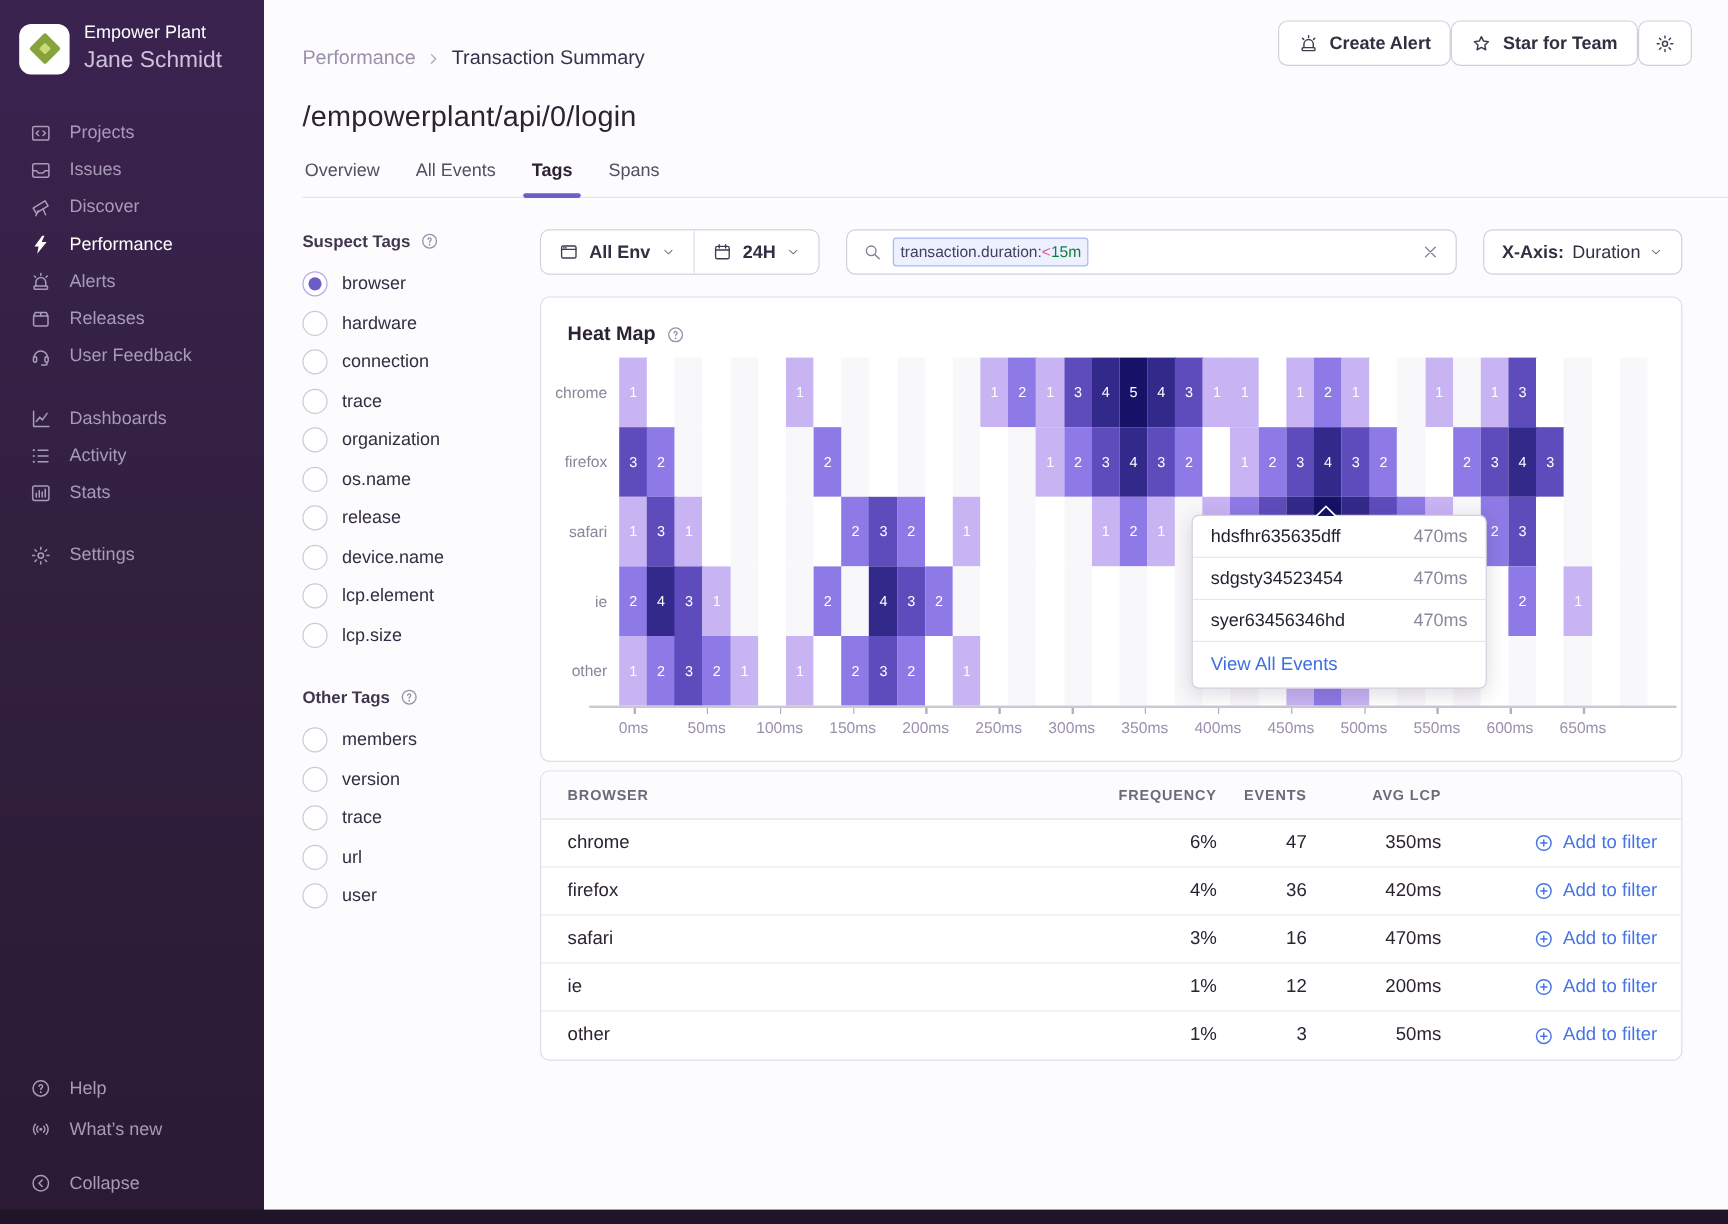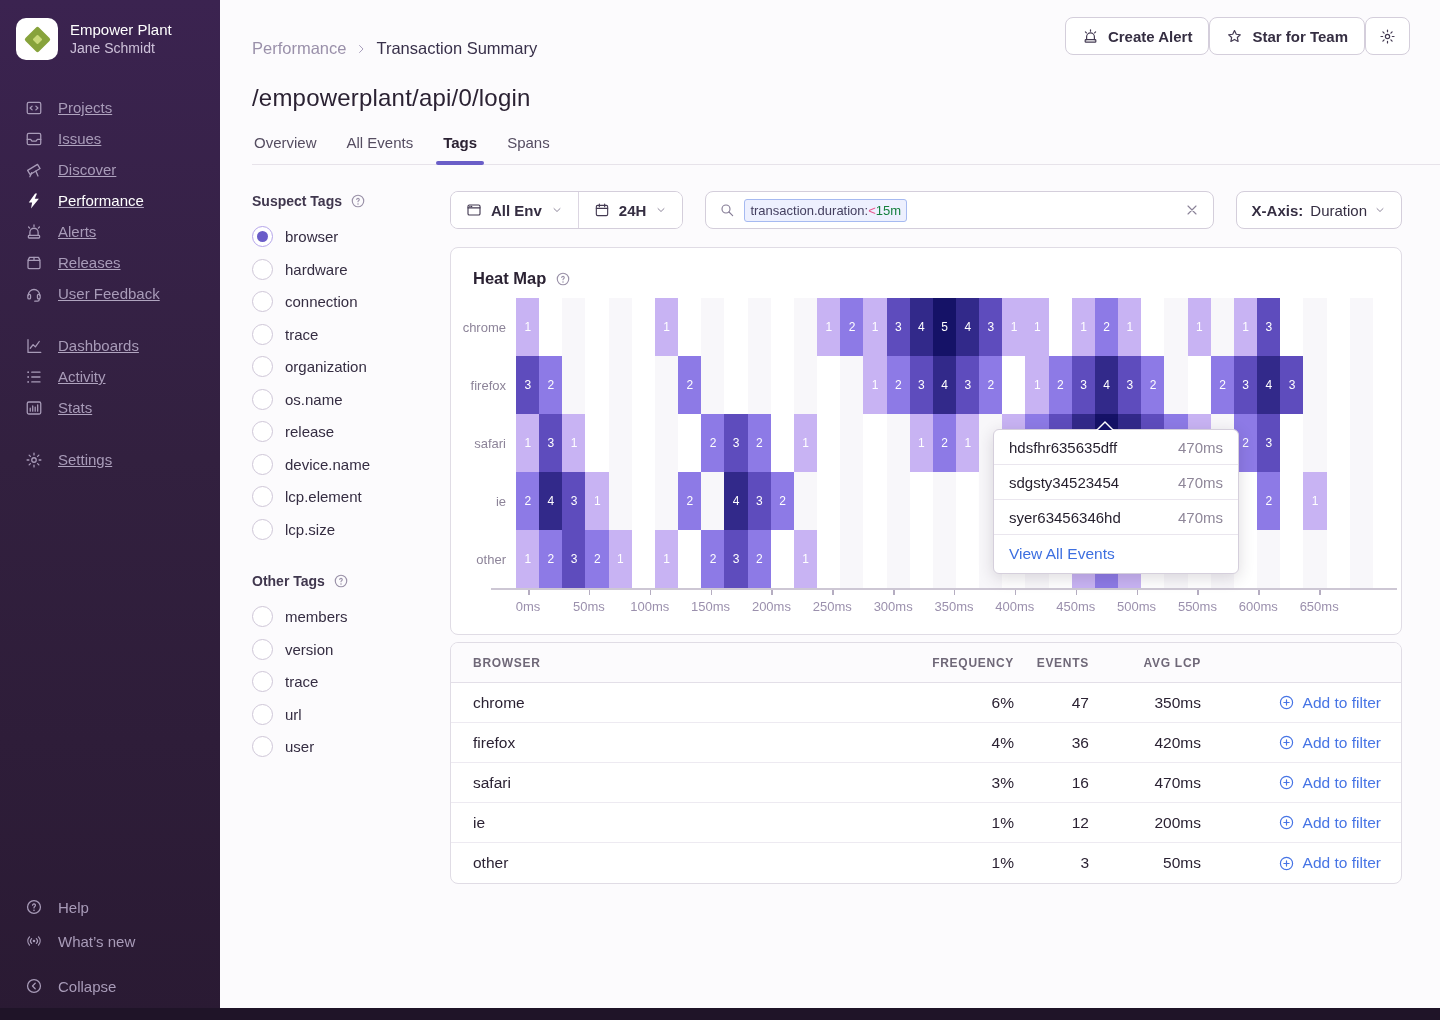--- a/index.html
+++ b/index.html
@@ -7,23 +7,23 @@
   .app{position:relative;width:1440px;height:1020px;background:#fcfbfd;overflow:hidden;}
 
   
   .sidebar{position:absolute;top:0;left:0;bottom:0;width:220px;
     background:linear-gradient(180deg,#3b2350 0%,#32203f 45%,#2a1a33 100%);color:#b0a4bf;}
   .org{display:flex;align-items:center;gap:12px;padding:18px 16px;cursor:pointer;}
   .logo{width:42px;height:42px;background:#fff;border-radius:10px;display:flex;align-items:center;justify-content:center;}
   .diamond{width:19px;height:19px;background:#87a33c;transform:rotate(45deg);border-radius:2px;position:relative;}
   .diamond::after{content:'';position:absolute;left:6px;top:6px;width:7px;height:7px;background:#c9d97a;border-radius:1px;}
   .org-name{color:#fff;font-weight:400;font-size:15px;line-height:1.3;}
-  .user-name{color:#cec2da;font-size:14px;line-height:1.35;}
+  .user-name{color:#cec2da;font-size:19px;line-height:1.35;}
   .nav{margin-top:14px;}
-  .nav-group{margin-bottom:21px;text-decoration:underline;}
+  .nav-group{margin-bottom:21px;}
   .nav-item{display:flex;align-items:center;gap:15px;height:31px;padding:0 0 0 25px;font-size:15px;color:#a89bb8;cursor:pointer;}
   .nav-item .icon{color:#a89bb8;}
   .nav-item.active{color:#fff;font-weight:500;}
   .nav-item.active .icon{color:#fff;}
   .sidebar-footer{position:absolute;left:0;right:0;bottom:62px;}
   .sidebar-footer .nav-item{height:34px;}
   .collapse-item{position:absolute;left:0;right:0;bottom:18px;display:flex;align-items:center;gap:15px;height:32px;padding-left:25px;font-size:15px;color:#a89bb8;cursor:pointer;}
   .bottom-strip{position:absolute;left:0;right:0;bottom:0;height:12px;background:#1f1428;z-index:60;}
 
   .icon{display:inline-block;width:18px;height:18px;flex:none;}

